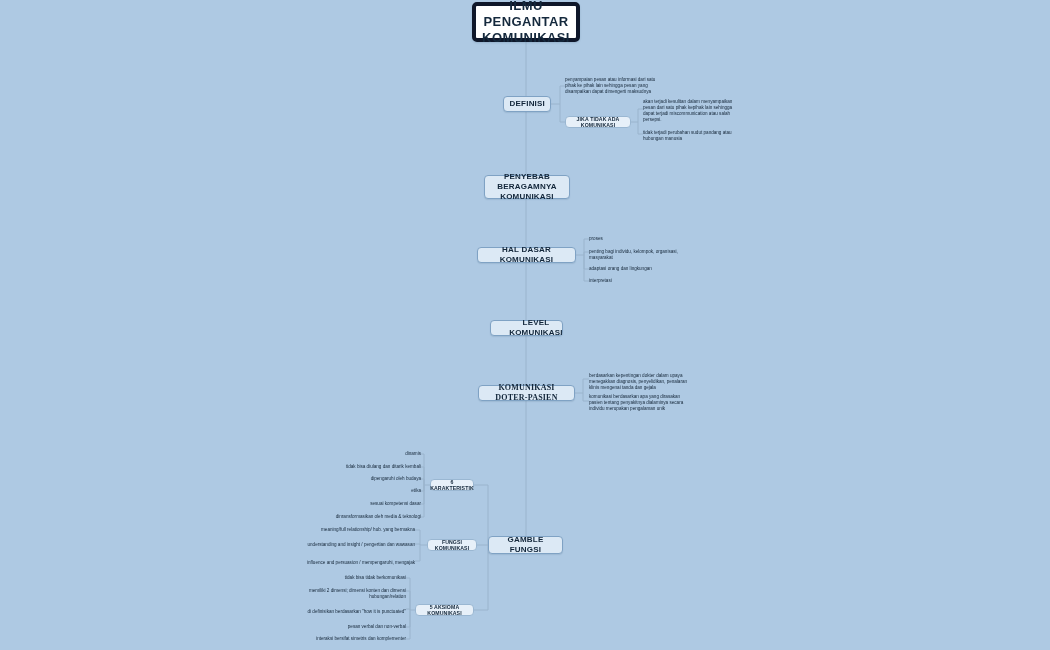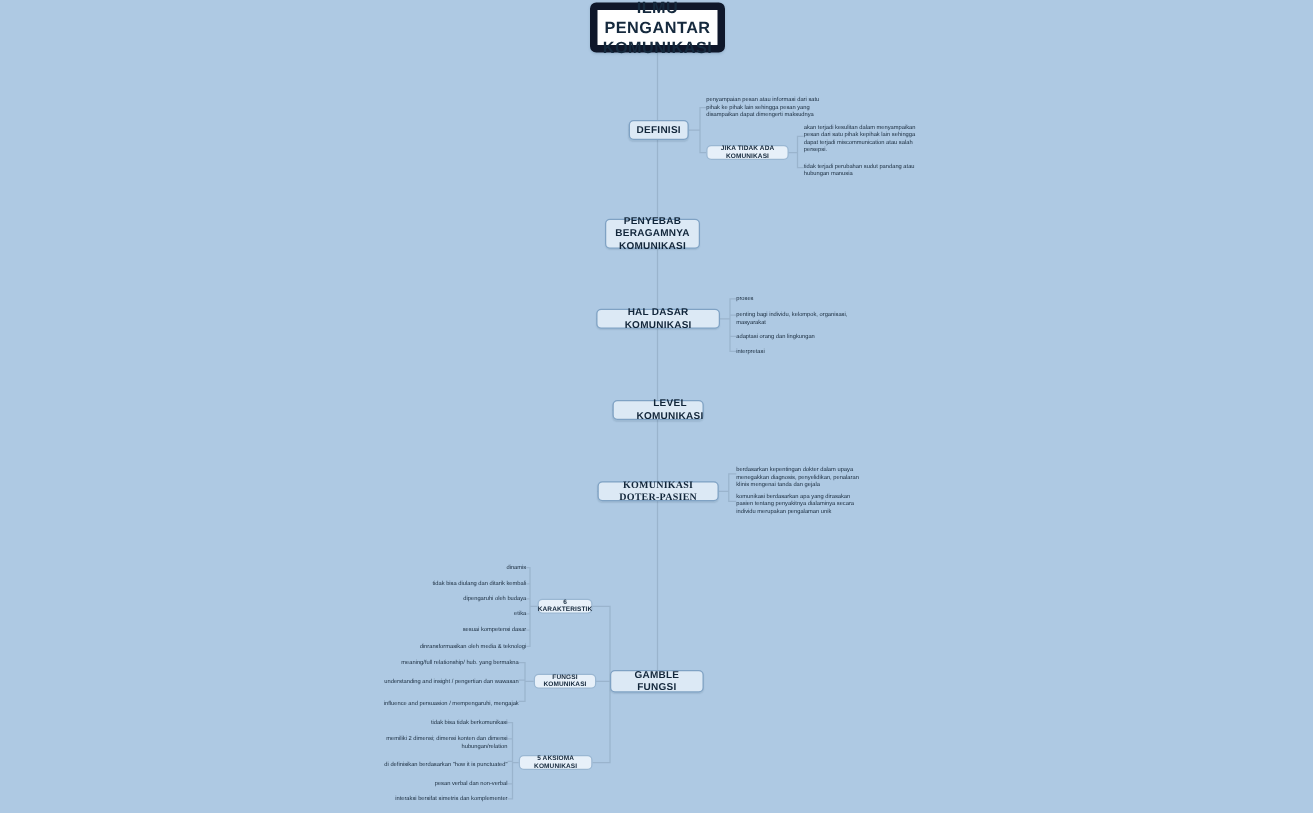--- a/index.html
+++ b/index.html
@@ -38,21 +38,21 @@
     color: #12263a;
     display: flex;
     align-items: center;
     justify-content: center;
     text-align: center;
     line-height: 1.25;
     padding: 3px 5px;
   }
   .root {
     background: #ffffff;
-    border: 6px solid #0f172a;
+    border: 4px solid #0f172a;
     border-radius: 5px;
     font-size: 13px;
     font-weight: bold;
     letter-spacing: 0.4px;
     color: #15293d;
     box-shadow: 0 1px 2px rgba(40,70,100,0.18);
   }
   .main {
     background: #dce9f5;
     border: 1px solid #7fa2c4;
@@ -121,41 +121,41 @@
       <path d="M427,545 L420,545 M420,545 L420,530 L415,530 M420,545 L420,544 L415,544 M420,545 L420,561 L415,561"></path>
 
       <path d="M415,610 L410,610 M410,610 L410,578 L406,578 M410,610 L410,591 L406,591 M410,610 L410,609 L406,609 M410,610 L410,627 L406,627 M410,610 L410,639 L406,639"></path>
     </g>
   </svg>
 
   <div class="node root" style="left:472px; top:2px; width:108px; height:40px;">
     <span>ILMU PENGANTAR KOMUNIKASI</span>
   </div>
 
-  <div class="node main" style="left:503px; top:96px; width:48px; height:16px;">
+  <div class="node main" style="left:503px; top:96px; width:48px; height:16px;justify-content:flex-end;">
     <span>DEFINISI</span>
   </div>
 
   <div class="node leaf" style="left:565px; top:75px; width:100px; height:22px;">
     <span class="leaf-text">penyampaian pesan atau informasi dari satu pihak ke pihak lain sehingga pesan yang disampaikan dapat dimengerti maksudnya</span>
   </div>
 
   <div class="node sub" style="left:565px; top:116px; width:66px; height:12px;">
     <span>JIKA TIDAK ADA KOMUNIKASI</span>
   </div>
 
   <div class="node leaf" style="left:643px; top:99px; width:100px; height:24px;">
     <span class="leaf-text">akan terjadi kesulitan dalam menyampaikan pesan dari satu pihak kepihak lain sehingga dapat terjadi miscommunication atau salah persepsi.</span>
   </div>
 
   <div class="node leaf" style="left:643px; top:129px; width:100px; height:14px;">
     <span class="leaf-text">tidak terjadi perubahan sudut pandang atau hubungan manusia</span>
   </div>
 
-  <div class="node main" style="left:484px; top:175px; width:76px; height:24px;">
+  <div class="node main" style="left:484px; top:175px; width:86px; height:24px;">
     <span>PENYEBAB BERAGAMNYA KOMUNIKASI</span>
   </div>
 
   <div class="node main" style="left:477px; top:247px; width:99px; height:16px;justify-content:flex-end;">
     <span>HAL DASAR KOMUNIKASI</span>
   </div>
 
   <div class="node leaf" style="left:589px; top:235px; width:100px; height:8px;">
     <span class="leaf-text">proses</span>
   </div>

